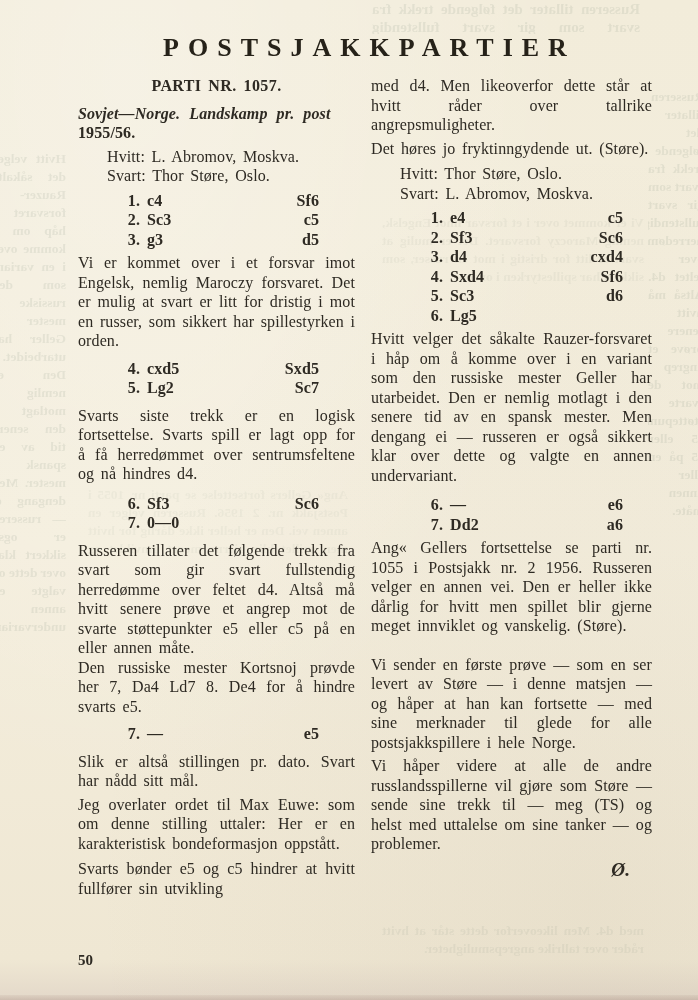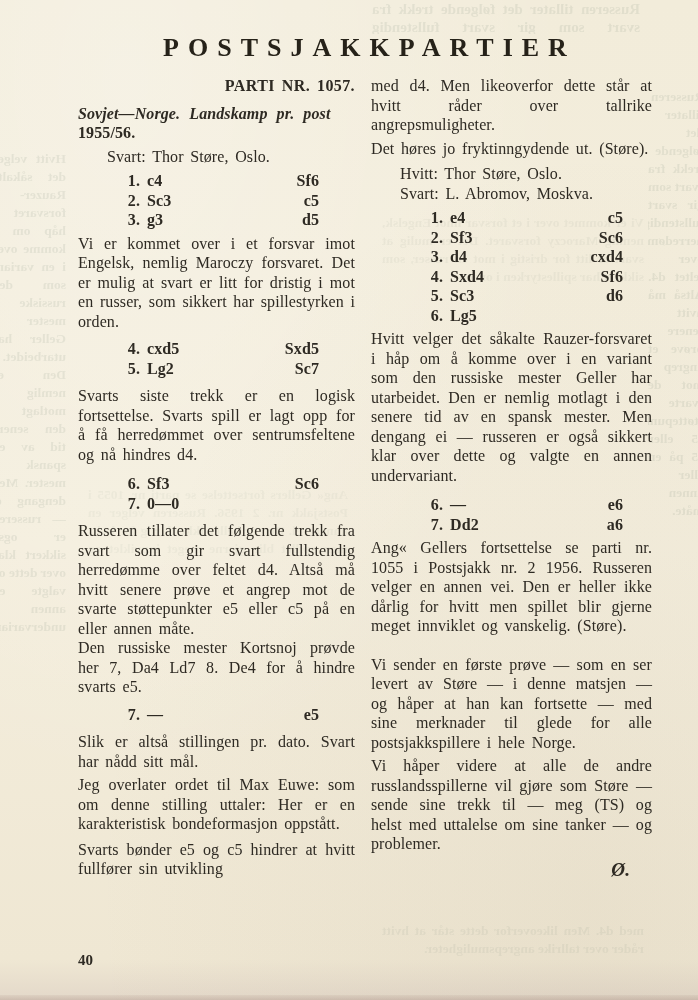--- a/index.html
+++ b/index.html
@@ -22,21 +22,21 @@
     text-align:center;font-size:26px;font-weight:bold;
     letter-spacing:9px;text-indent:9px;color:#262219;
   }
 
   .cols{position:absolute;top:76px;left:78px;width:574px;display:flex;gap:16px;}
   .col{font-size:16px;line-height:19.5px;word-spacing:2.5px;letter-spacing:.1px;}
   .col.left{width:277px;}
   .col.right{width:281px;}
 
   .p{text-align:justify;margin:0;}
-  .heading{font-weight:bold;text-align:right;margin:0 0 8px 0;letter-spacing:.4px;}
+  .heading{font-weight:bold;text-align:center;margin:0 0 8px 0;letter-spacing:.4px;}
   .match{font-weight:bold;text-align:justify;margin:0;word-spacing:5px;font-style:italic;}
   .match2{font-weight:bold;margin:0 0 4px 0;}
   .players{margin:0 0 5px 0;}
   .players div{padding-left:29px;}
 
   .moves{margin:3px 0 8px 0;font-weight:bold;}
   .mv{display:flex;line-height:19.5px;}
   .left  .mv{padding-left:40px;padding-right:36px;}
   .right .mv{padding-left:50px;padding-right:29px;}
   .mn{width:22px;text-align:right;flex:none;}
@@ -78,20 +78,21 @@
   <div class="title">POSTSJAKKPARTIER</div>
 
   <div class="cols">
 
     <div class="col left">
       <div class="heading">PARTI NR. 1057.</div>
       <div class="match">Sovjet—Norge. Landskamp pr. post</div>
       <div class="match2">1955/56.</div>
 
       <div class="players">
+        <div>Hvitt: L. Abromov, Moskva.</div>
         <div>Svart: Thor Støre, Oslo.</div>
       </div>
 
       <div class="moves mb-4">
         <div class="mv">
           <span class="mn">1.</span>
           <span class="mw">c4</span>
           <span class="mb">Sf6</span>
         </div>
         <div class="mv">
@@ -210,14 +211,14 @@
       </div>
 
       <p class="p mb-19">Ang« Gellers fortsettelse se parti nr. 1055 i Postsjakk nr. 2 1956. Russeren velger en annen vei. Den er heller ikke dårlig for hvitt men spillet blir gjerne meget innviklet og vanskelig. (Støre).</p>
       <p class="p mb-4">Vi sender en første prøve — som en ser levert av Støre — i denne matsjen — og håper at han kan fortsette — med sine merknader til glede for alle postsjakkspillere i hele Norge.</p>
       <p class="p">Vi håper videre at alle de andre russlandsspillerne vil gjøre som Støre — sende sine trekk til — meg (TS) og helst med uttalelse om sine tanker — og problemer.</p>
 
       <div class="signature">Ø.</div>
     </div>
   </div>
 
-  <div class="pagenum">40</div>
+  <div class="pagenum">50</div>
 </div>
 
 </body></html>

